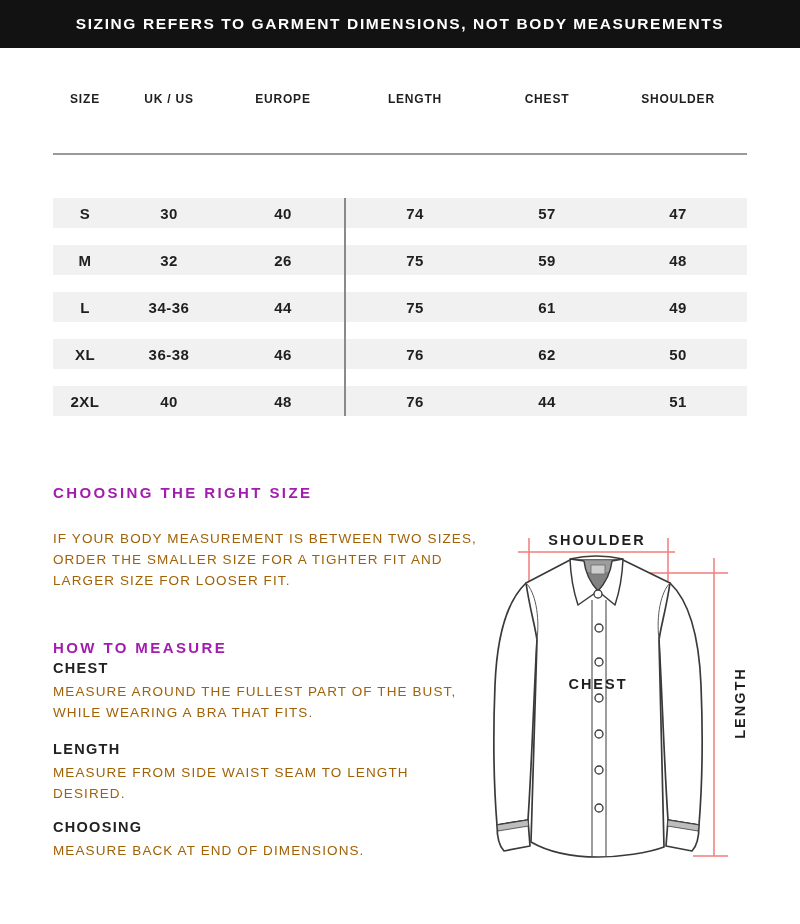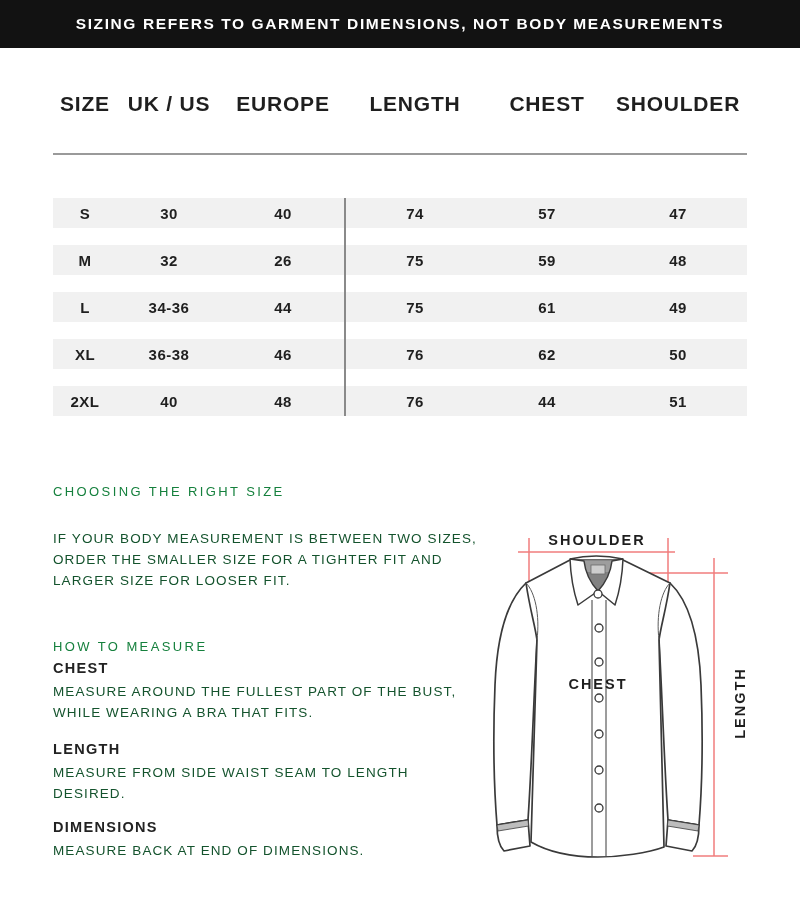--- a/index.html
+++ b/index.html
@@ -8,35 +8,35 @@
   .page { position:relative; width:800px; height:916px; background:#fff; }
 
   
   .banner { position:absolute; left:0; top:0; width:800px; height:48px;
     background:#121212; color:#fff; display:flex; align-items:center; justify-content:center;
     font-size:15.5px; font-weight:700; letter-spacing:1.6px; }
 
   
   .thead { position:absolute; left:53px; top:92px; width:694px; display:grid;
     grid-template-columns:64px 104px 124px 140px 124px 138px;
-    font-size:21px; font-weight:700; letter-spacing:0.8px; }
+    font-size:12px; font-weight:700; letter-spacing:0.8px; }
   .thead span { text-align:center; }
   .header-rule { position:absolute; left:53px; top:153px; width:694px; height:2px; background:#9a9a9a; }
   .rows { position:absolute; left:53px; top:198px; width:694px; }
   .trow { width:694px; height:30px; margin-bottom:17px; background:#f1f1f1;
     display:grid; grid-template-columns:64px 104px 124px 140px 124px 138px; align-items:center;
     font-size:15px; font-weight:700; letter-spacing:0.5px; }
   .trow span { text-align:center; }
   .col-divider { position:absolute; left:344px; top:198px; width:2px; height:218px; background:#8a8a8a; }
 
   
-  .h-section { position:absolute; left:53px; font-size:13px; font-weight:400; letter-spacing:2.4px; color:#15803d; }
+  .h-section { position:absolute; left:53px; font-size:15px; font-weight:700; letter-spacing:2.4px; color:#a21caf; }
   .sub-title { position:absolute; left:53px; font-size:14.5px; font-weight:700; letter-spacing:1.3px; color:#222; }
   .body-text { position:absolute; left:53px; font-size:13.5px; font-weight:400; letter-spacing:1.1px;
-    line-height:21px; color:#14532d; }
+    line-height:21px; color:#a16207; }
   .choosing-heading { top:484px; }
   .choosing-body { top:528px; max-width:424px; }
   .measure-heading { top:639px; }
   .chest-title { top:660px; }
   .chest-body { top:681px; max-width:404px; }
   .length-title { top:741px; }
   .length-body { top:762px; max-width:372px; }
   .shoulders-title { top:819px; }
   .shoulders-body { top:840px; max-width:440px; }
 
@@ -113,21 +113,21 @@
   <div class="body-text choosing-body">IF YOUR BODY MEASUREMENT IS BETWEEN TWO SIZES, ORDER THE SMALLER SIZE FOR A TIGHTER FIT AND LARGER SIZE FOR LOOSER FIT.</div>
 
   <div class="h-section measure-heading">HOW TO MEASURE</div>
 
   <div class="sub-title chest-title">CHEST</div>
   <div class="body-text chest-body">MEASURE AROUND THE FULLEST PART OF THE BUST, WHILE WEARING A BRA THAT FITS.</div>
 
   <div class="sub-title length-title">LENGTH</div>
   <div class="body-text length-body">MEASURE FROM SIDE WAIST SEAM TO LENGTH DESIRED.</div>
 
-  <div class="sub-title shoulders-title">DIMENSIONS</div>
+  <div class="sub-title shoulders-title">CHOOSING</div>
   <div class="body-text shoulders-body">MEASURE BACK AT END OF DIMENSIONS.</div>
 
   <div class="diagram">
     <svg viewBox="0 0 300 350">
 
       <g stroke="#f07d7d" stroke-width="1.5" fill="none">
 
         <line x1="38" y1="32" x2="195" y2="32"></line>
         <line x1="49" y1="18" x2="49" y2="65"></line>
         <line x1="188" y1="18" x2="188" y2="65"></line>

